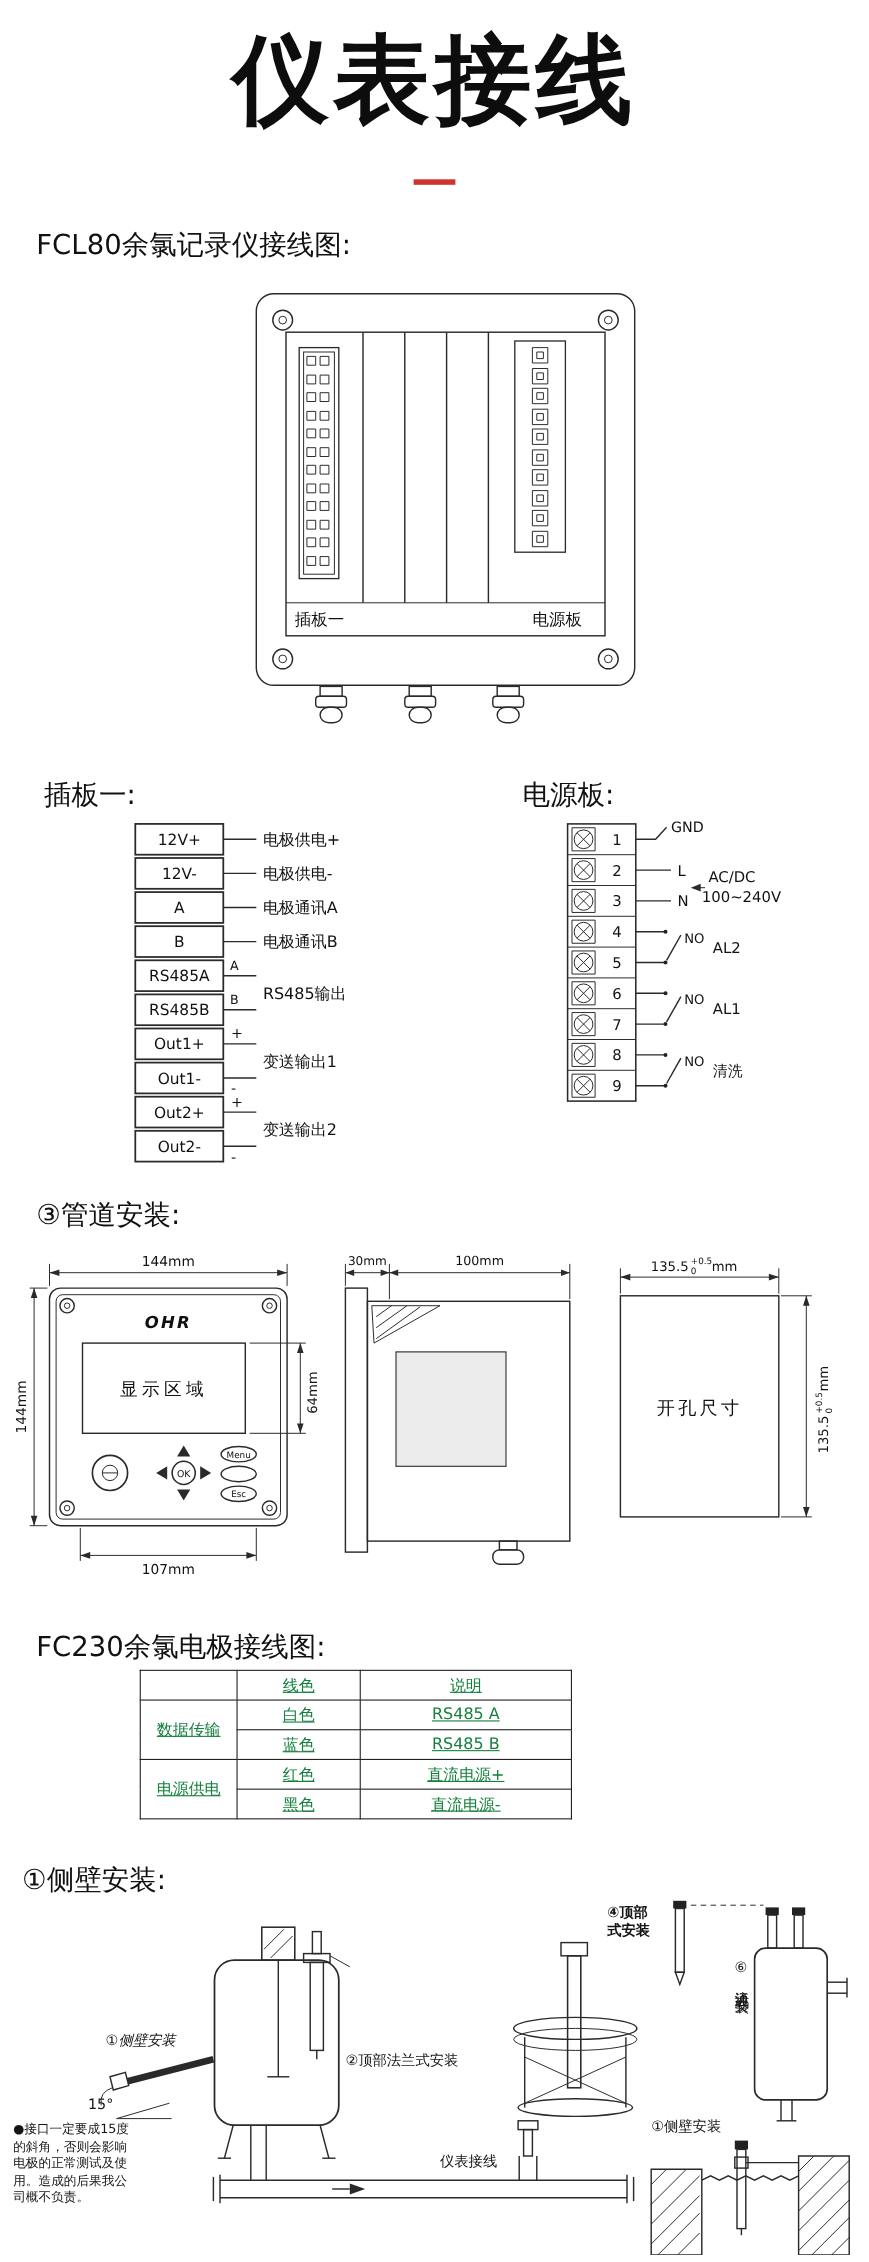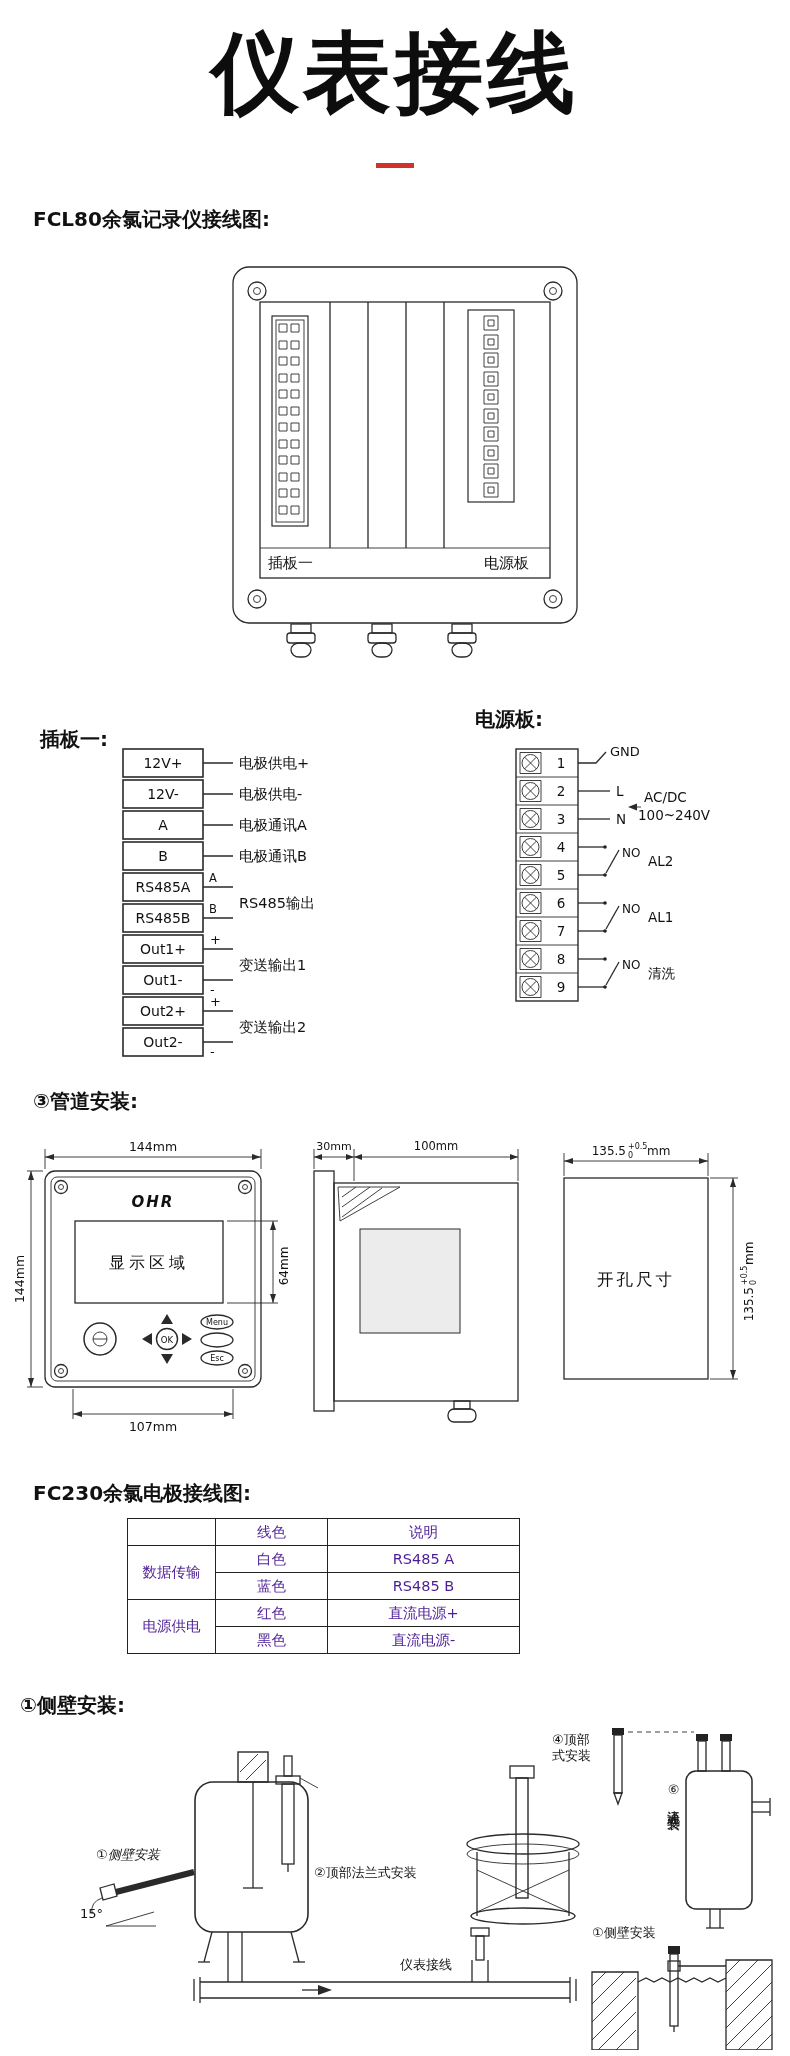--- a/index.html
+++ b/index.html
@@ -2,35 +2,35 @@
 <html><head>
 <meta charset="utf-8">
 <style>
   * { margin:0; padding:0; box-sizing:border-box; }
   html,body { background:#ffffff; }
   body { font-family:"DejaVu Sans","Liberation Sans",sans-serif; color:#111; }
   .page { position:relative; width:790px; height:2056px; background:#fff; overflow:hidden; }
   .title { position:absolute; top:22px; left:0; width:100%; text-align:center;
            font-size:88px; font-weight:900; letter-spacing:4px; color:#0d0d0d; line-height:1.15; }
   .accent { position:absolute; top:163px; left:50%; width:38px; height:5px; margin-left:-19px; background:#d2322c; }
-  .sec { position:absolute; font-size:20px; font-weight:bold; color:#111; white-space:nowrap; }
+  .sec { position:absolute; font-size:25px; font-weight:normal; color:#111; white-space:nowrap; }
   svg.abs { position:absolute; }
   svg text { font-family:"DejaVu Sans","Liberation Sans",sans-serif; fill:#111; stroke:none; }
   .ln { fill:none; stroke:#2a2a2a; stroke-width:1.3; }
   .thin { stroke-width:0.9; }
   .th2 { stroke-width:1.6; }
   .arr { fill:#2a2a2a; stroke:none; }
   .dk  { fill:#222; stroke:none; }
   .fig-label { position:absolute; font-size:13px; color:#151515; white-space:nowrap; }
-  .fig-label.wrap { white-space:normal; line-height:16px; }
+  .fig-label.wrap { white-space:normal; line-height:16px;font-weight:bold; }
   .v-label { position:absolute; writing-mode:vertical-rl; text-orientation:upright;
              font-size:13px; letter-spacing:2px; color:#151515; }
   .note-block { position:absolute; width:114px; font-size:11.5px; line-height:15.5px; color:#151515; }
   table.wire { position:absolute; left:127px; top:1518px; border-collapse:collapse;
-               font-size:14.5px; text-align:center; color:#4c1d95; }
+               font-size:14.5px; text-align:center; color:#15803d;text-decoration:underline; }
   table.wire th, table.wire td { border:1px solid #222; height:27px; padding:0 6px; font-weight:normal; }
   .c1 { width:88px; } .c2 { width:112px; } .c3 { width:192px; }
 </style>
 </head>
 <body>
 
 <div class="page">
 
   <div class="title">仪表接线</div>
   <div class="accent"></div>
@@ -70,21 +70,21 @@
         <rect x="61" y="379" width="20" height="14" rx="8"></rect>
       <rect x="142" y="360" width="20" height="9"></rect>
         <rect x="138" y="369" width="28" height="10" rx="3"></rect>
         <rect x="142" y="379" width="20" height="14" rx="8"></rect>
       <rect x="222" y="360" width="20" height="9"></rect>
         <rect x="218" y="369" width="28" height="10" rx="3"></rect>
         <rect x="222" y="379" width="20" height="14" rx="8"></rect>
     </g>
   </svg>
 
-  <div class="sec" style="left:40px; top:726px;">插板一:</div>
+  <div class="sec" style="left:40px; top:706px;">插板一:</div>
 
   <svg class="abs" style="left:115px; top:745px;" width="280" height="320" viewBox="0 0 280 320">
     <g class="ln th2">
       <rect x="8" y="4" width="80" height="28"></rect>
         <rect x="8" y="35" width="80" height="28"></rect>
       <rect x="8" y="66" width="80" height="28"></rect>
         <rect x="8" y="97" width="80" height="28"></rect>
       <rect x="8" y="128" width="80" height="28"></rect>
         <rect x="8" y="159" width="80" height="28"></rect>
       <rect x="8" y="190" width="80" height="28"></rect>
@@ -434,14 +434,15 @@
     </g>
   </svg>
 
   <div class="fig-label" style="left:96px; top:1846px;font-style:italic;">①侧壁安装</div>
   <div class="fig-label" style="left:80px; top:1906px;">15°</div>
   <div class="fig-label" style="left:314px; top:1864px;">②顶部法兰式安装</div>
   <div class="fig-label" style="left:400px; top:1956px;">仪表接线</div>
   <div class="fig-label wrap" style="left:552px; top:1732px; width:44px;">④顶部式安装</div>
   <div class="fig-label" style="left:592px; top:1924px;">①侧壁安装</div>
   <div class="v-label" style="left:664px; top:1782px;">⑥流通式安装</div>
+  <div class="note-block" style="left:12px; top:1928px;">●接口一定要成15度的斜角，否则会影响电极的正常测试及使用。造成的后果我公司概不负责。</div>
 
 </div>
 
 </body></html>

